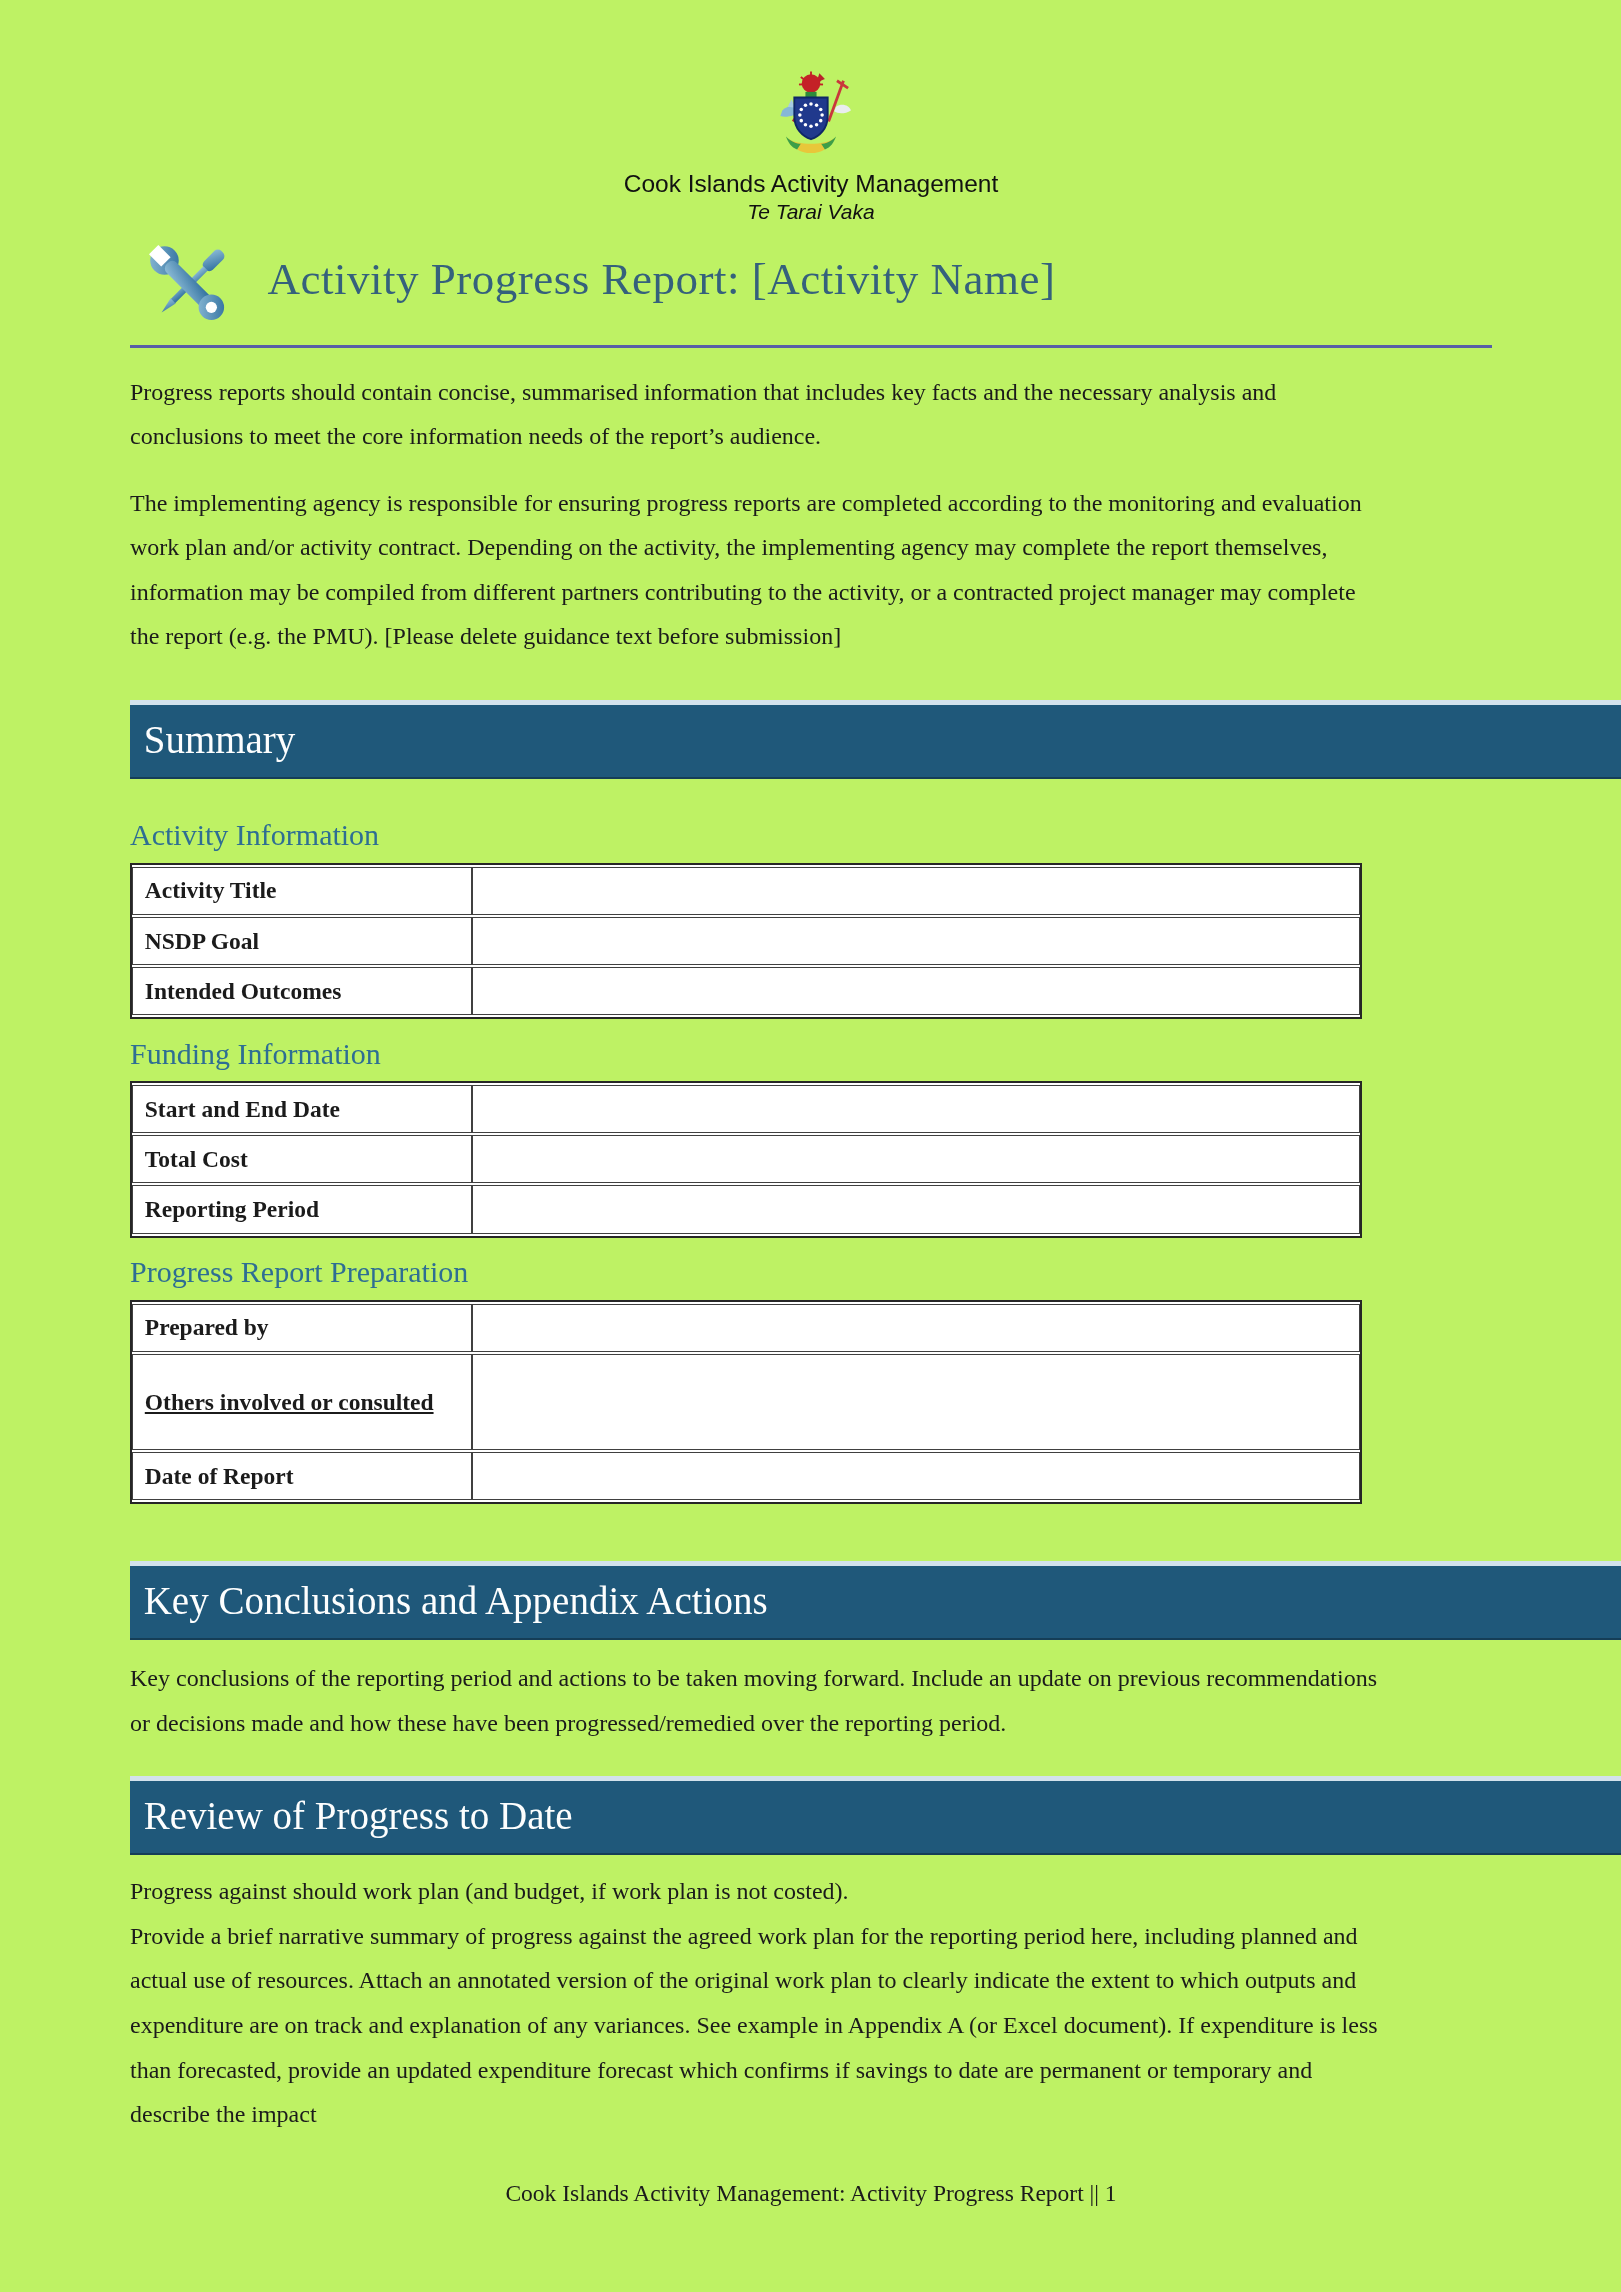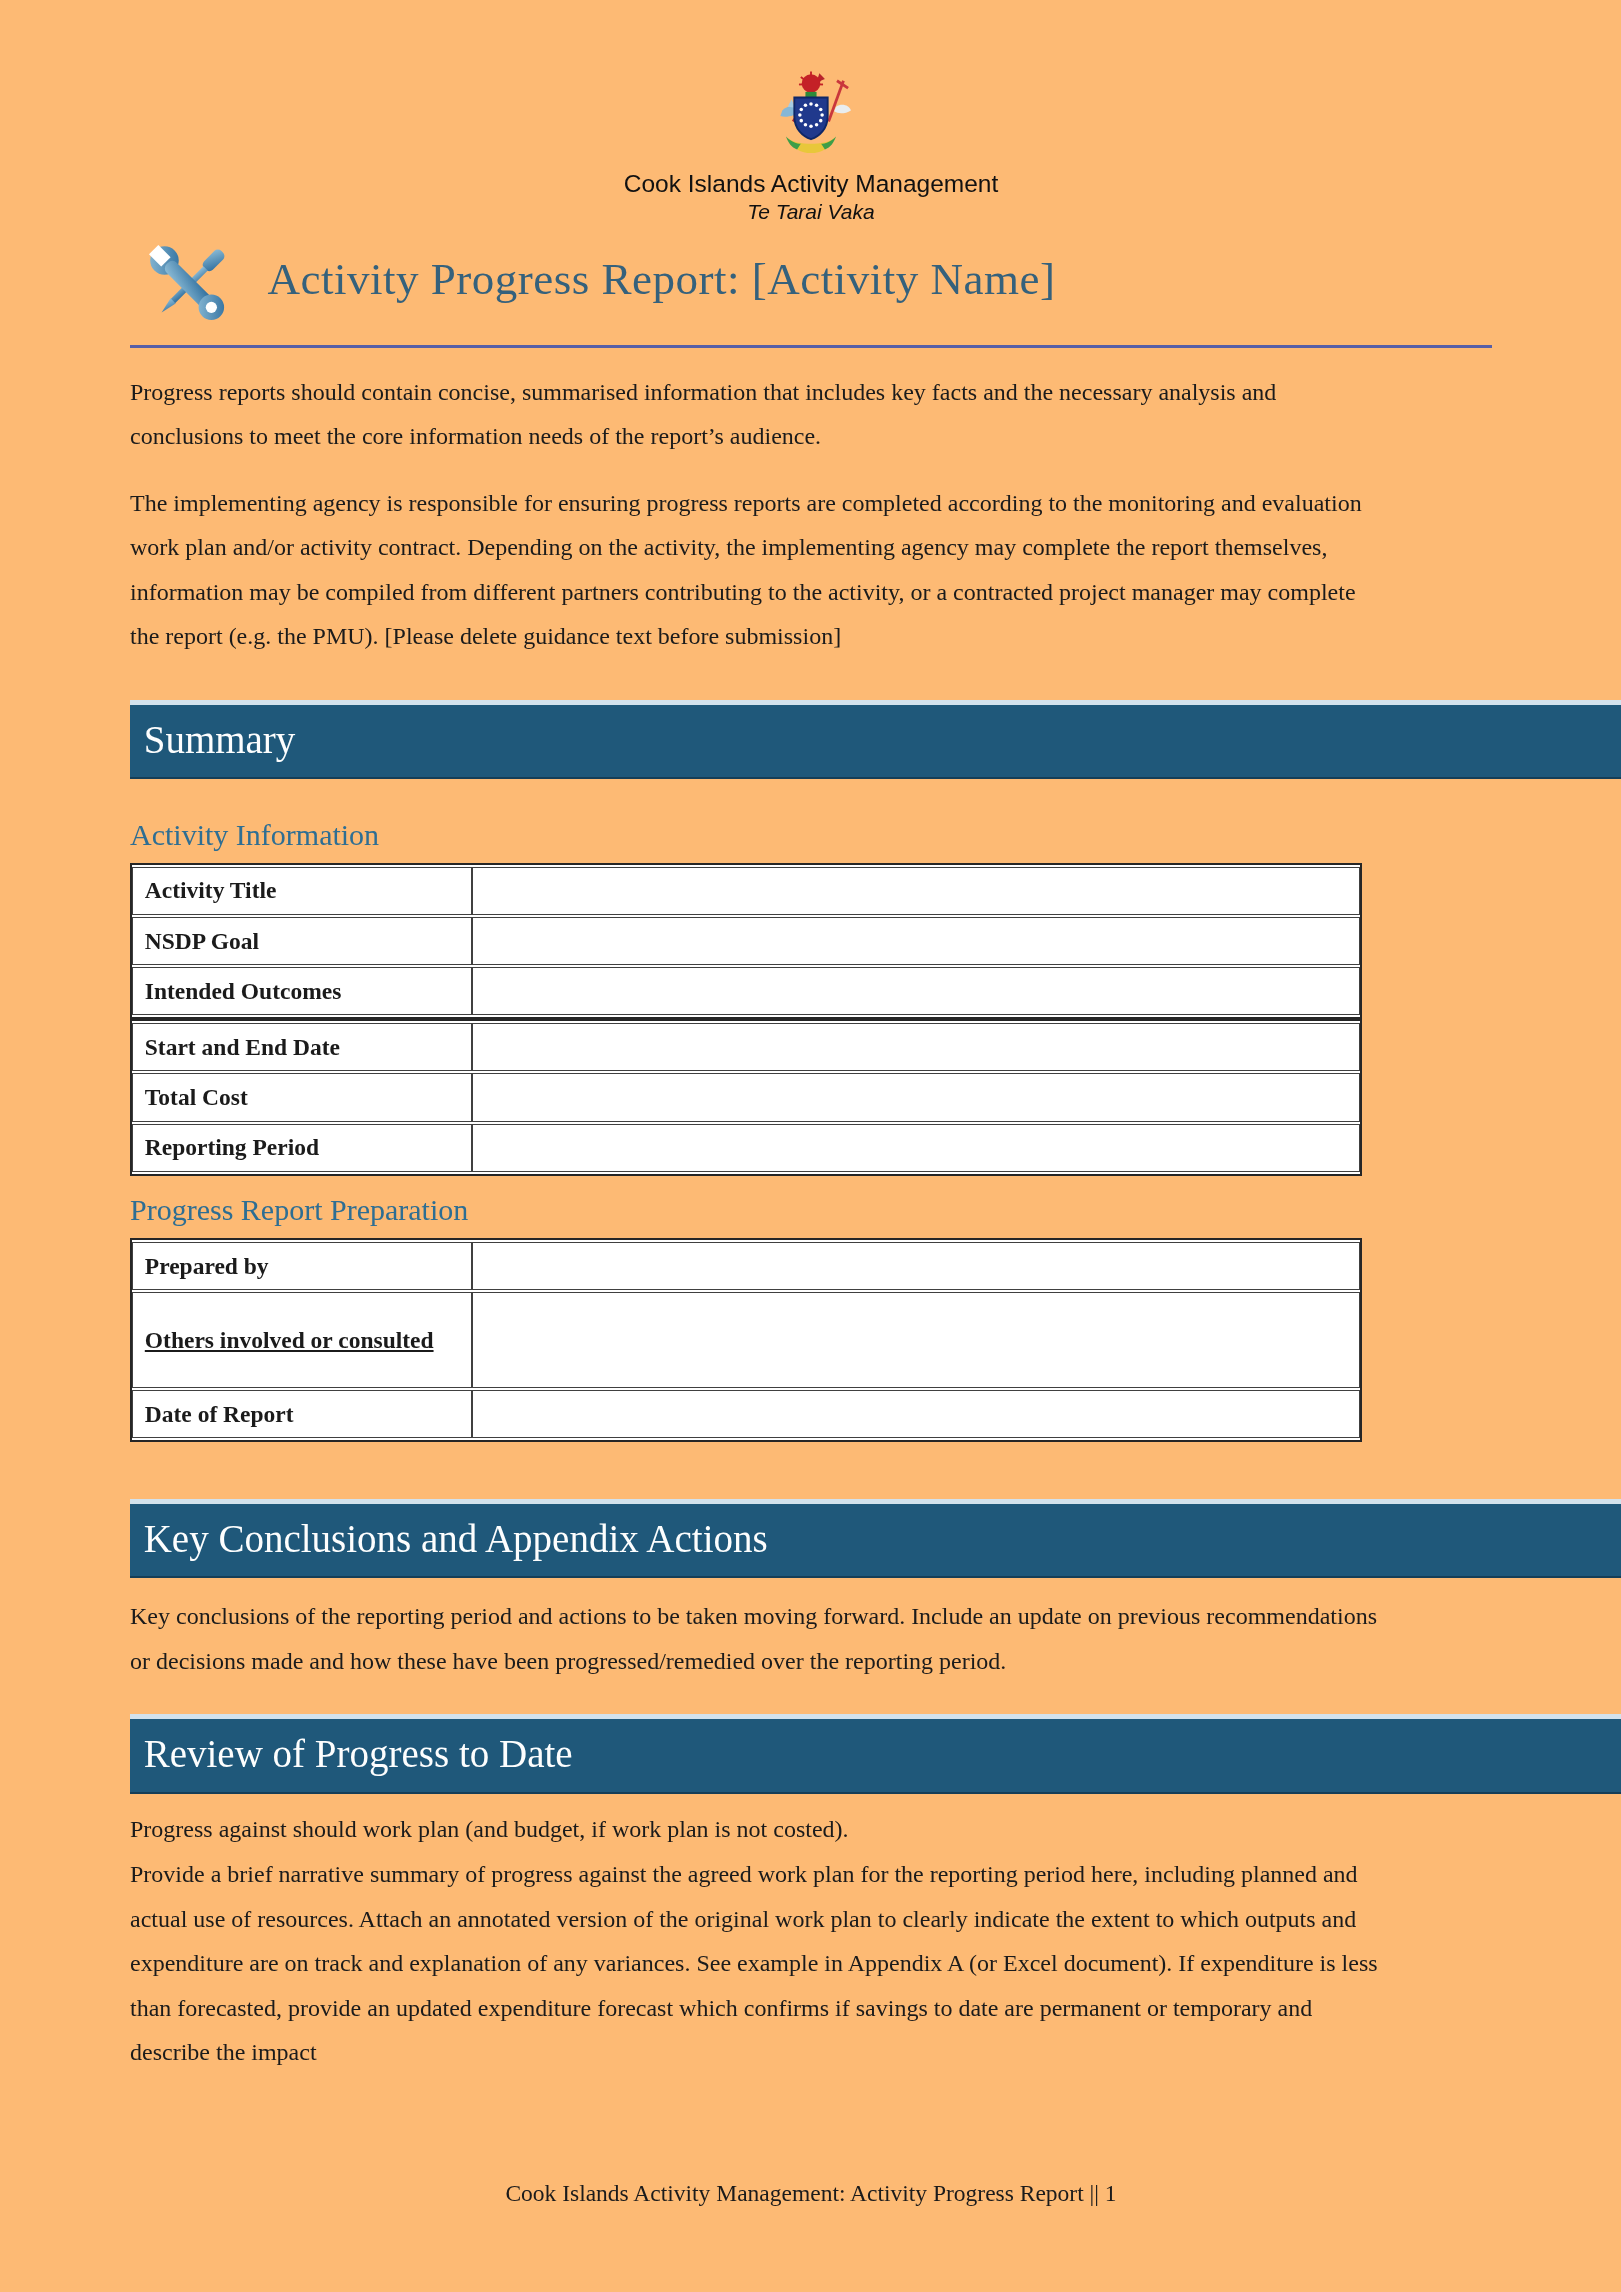--- a/index.html
+++ b/index.html
@@ -1,20 +1,20 @@
 <!DOCTYPE html>
 <html><head>
 <meta charset="utf-8">
 <style>
   html,body{margin:0;padding:0;background:#ffffff;}
   .page{
     position:relative;
     width:1621px;
     height:2293px;
-    background:#fdba74;
+    background:#bef264;
     font-family:"Liberation Serif", serif;
     color:#1b1b1b;
     overflow:hidden;
   }
   .content{margin-left:130px;width:1362px;}
 
   
   .org-header{padding-top:67px;text-align:center;}
   .org-header .crest{display:block;margin:0 auto;}
   .org-name{
@@ -204,20 +204,21 @@
         <td class="lbl">NSDP Goal</td>
         <td class="val"></td>
       </tr>
       <tr>
         <td class="lbl">Intended Outcomes</td>
         <td class="val"></td>
       </tr>
     </tbody>
       </table>
 
+    <div class="subheading tight">Funding Information</div>
     <table class="kv">
       <tbody>
           <tr>
         <td class="lbl">Start and End Date</td>
         <td class="val"></td>
       </tr>
       <tr>
         <td class="lbl">Total Cost</td>
         <td class="val"></td>
       </tr>

